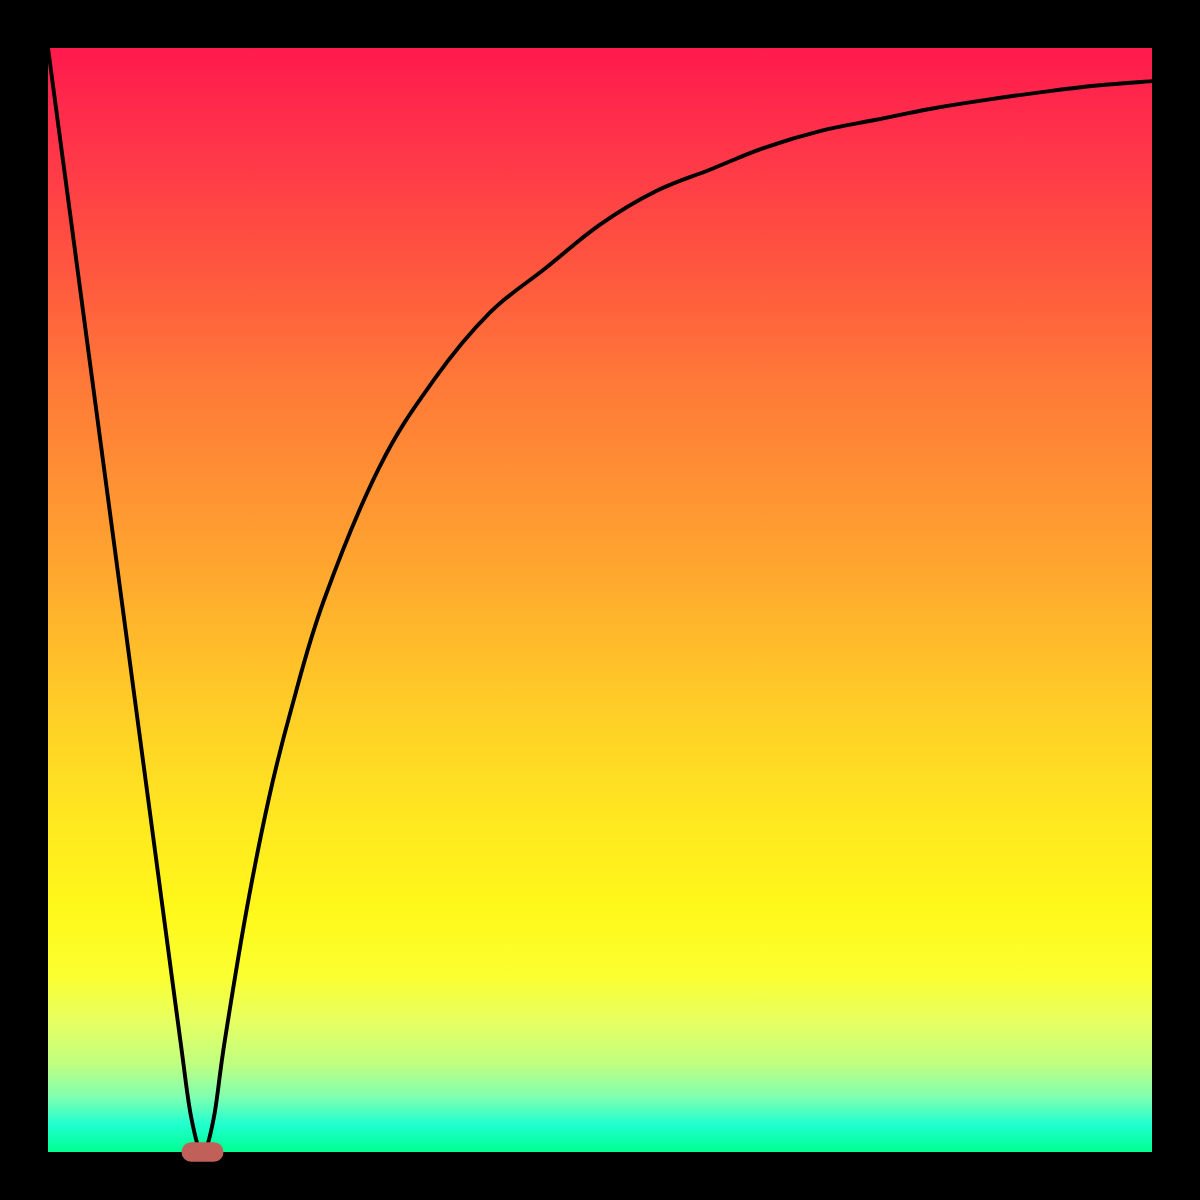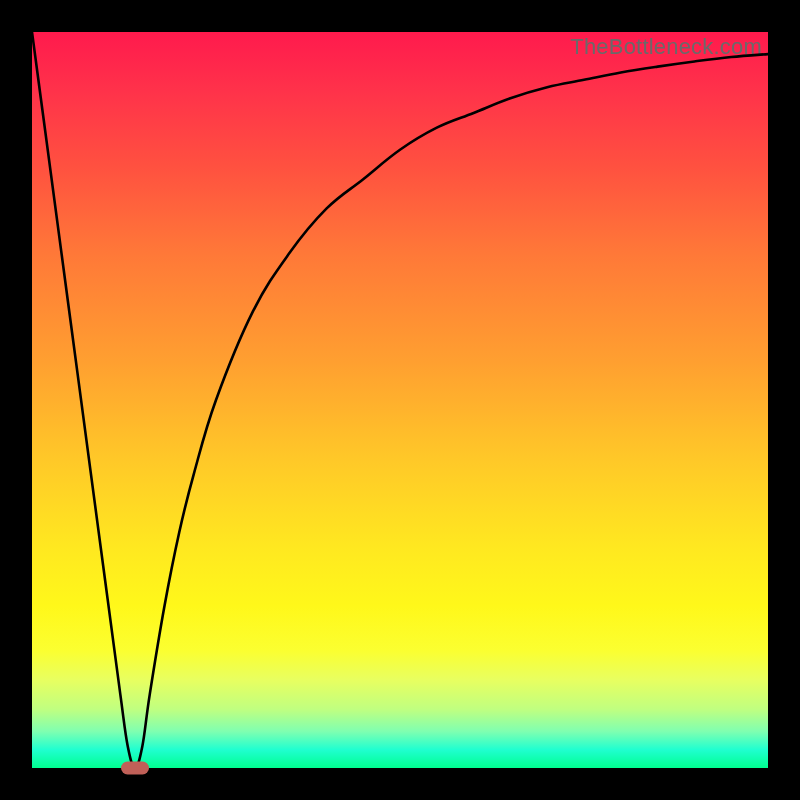--- a/index.html
+++ b/index.html
@@ -67,21 +67,20 @@
     background: #c06058;
     transform: translate(-50%, -50%);
   }
 </style>
 </head>
 <body>
 
 <div class="frame">
   <div class="plot">
 
-    <div class="watermark">TheBottleneck.com</div>
 
     <svg class="curves" viewBox="0 0 736 736" preserveAspectRatio="none">
       <path id="curve-path" fill="none" stroke="#000000" stroke-width="2.6" stroke-linejoin="round" stroke-linecap="round" d="M 0.00 0.00 C 2.65 19.87, 9.42 70.66, 14.72 110.40 C 20.02 150.14, 24.14 181.06, 29.44 220.80 C 34.74 260.54, 38.86 291.46, 44.16 331.20 C 49.46 370.94, 53.58 401.86, 58.88 441.60 C 64.18 481.34, 68.30 512.26, 73.60 552.00 C 78.90 591.74, 84.35 633.25, 88.32 662.40 C 92.29 691.55, 93.03 700.67, 95.68 713.92 C 98.33 727.17, 100.39 736.00, 103.04 736.00 C 105.69 736.00, 107.75 727.17, 110.40 713.92 C 113.05 700.67, 113.79 687.57, 117.76 662.40 C 121.73 637.23, 127.18 603.23, 132.48 574.08 C 137.78 544.93, 141.90 524.33, 147.20 500.48 C 152.50 476.63, 155.30 465.45, 161.92 441.60 C 168.54 417.75, 173.40 397.15, 184.00 368.00 C 194.60 338.85, 207.55 306.18, 220.80 279.68 C 234.05 253.18, 244.35 239.35, 257.60 220.80 C 270.85 202.25, 281.15 189.89, 294.40 176.64 C 307.65 163.39, 317.95 157.80, 331.20 147.20 C 344.45 136.60, 354.75 127.03, 368.00 117.76 C 381.25 108.49, 391.55 102.30, 404.80 95.68 C 418.05 89.06, 428.35 86.26, 441.60 80.96 C 454.85 75.66, 465.15 70.88, 478.40 66.24 C 491.65 61.60, 501.95 58.51, 515.20 55.20 C 528.45 51.89, 538.75 50.49, 552.00 47.84 C 565.25 45.19, 575.55 42.86, 588.80 40.48 C 602.05 38.10, 612.35 36.58, 625.60 34.59 C 638.85 32.60, 649.15 31.16, 662.40 29.44 C 675.65 27.72, 685.95 26.35, 699.20 25.02 C 712.45 23.70, 729.38 22.61, 736.00 22.08"></path>
     </svg>
 
     <div id="marker" class="marker" style="left: 103.04px; top: 736px; background: rgb(192, 96, 88);"></div>
   </div>
 </div>
 
 </body></html>

